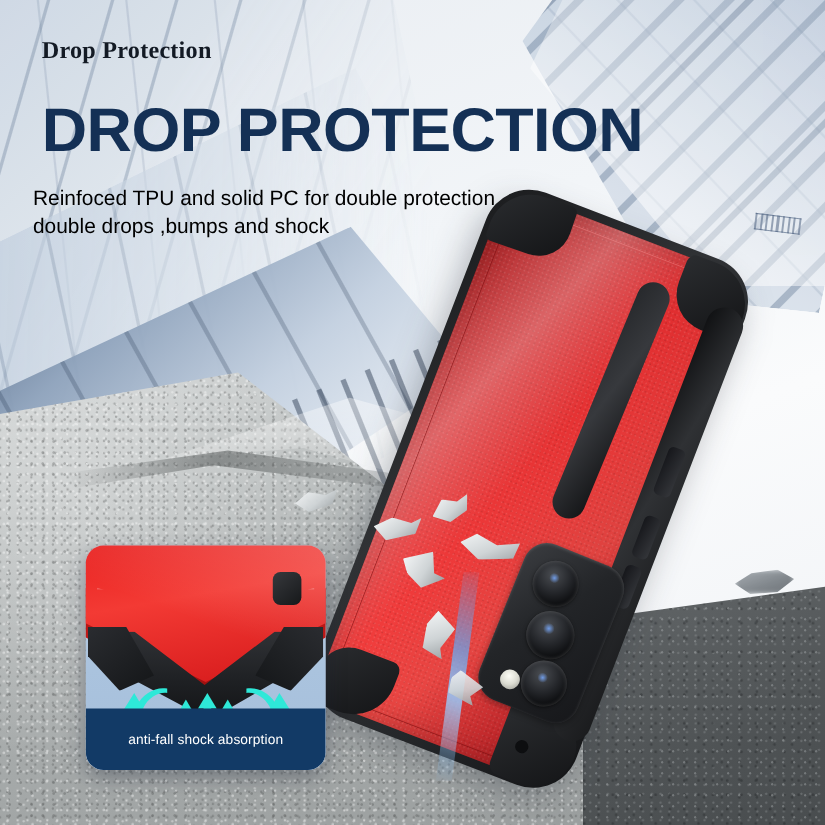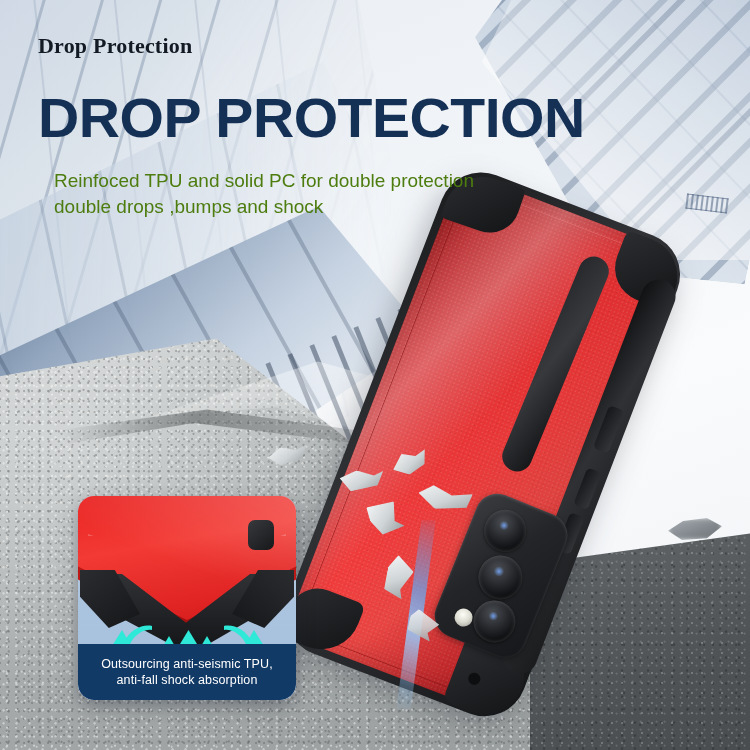--- a/index.html
+++ b/index.html
@@ -526,25 +526,25 @@
     font-size: 56px;
     font-weight: 700;
     color: #143055;
     letter-spacing: -0.5px;
     transform: scaleX(1.02);
     transform-origin: left center;
     white-space: nowrap;
   }
   .subline {
     position: absolute;
-    left: 54px; top: 168px;
+    left: 30px; top: 168px;
     font-family: "Liberation Sans", sans-serif;
     font-size: 19px;
     font-weight: 400;
-    color: #4d7c0f;
+    color: #000000;
     line-height: 1.36;
   }
   .subline span { display: block; white-space: nowrap; }
 </style>
 </head>
 <body>
 
 <div id="stage">
 
   <div class="sky"></div>
@@ -641,21 +641,20 @@
         </g>
 
         <g fill="#2ee8d8">
           <rect x="96" y="26" width="6" height="16" rx="1"></rect>
           <path d="M99 16 L106 28 L92 28 Z"></path>
         </g>
       </svg>
     </div>
 
     <div class="inset-caption">
-      <span>Outsourcing anti-seismic TPU,</span>
       <span>anti-fall shock absorption</span>
     </div>
   </div>
 
   <div class="eyebrow">Drop Protection</div>
   <div class="headline">DROP PROTECTION</div>
   <div class="subline">
     <span>Reinfoced TPU and solid PC for double protection</span>
     <span>double drops ,bumps and shock</span>
   </div>

